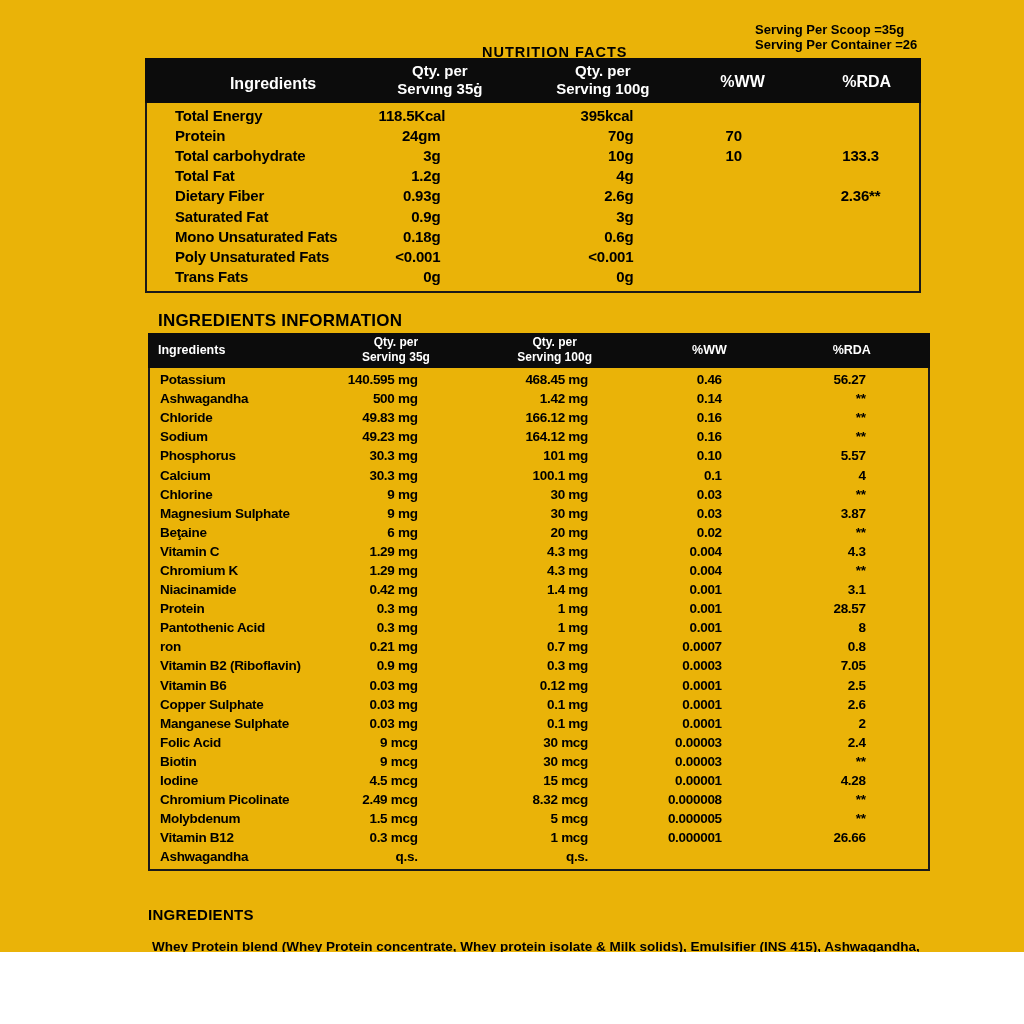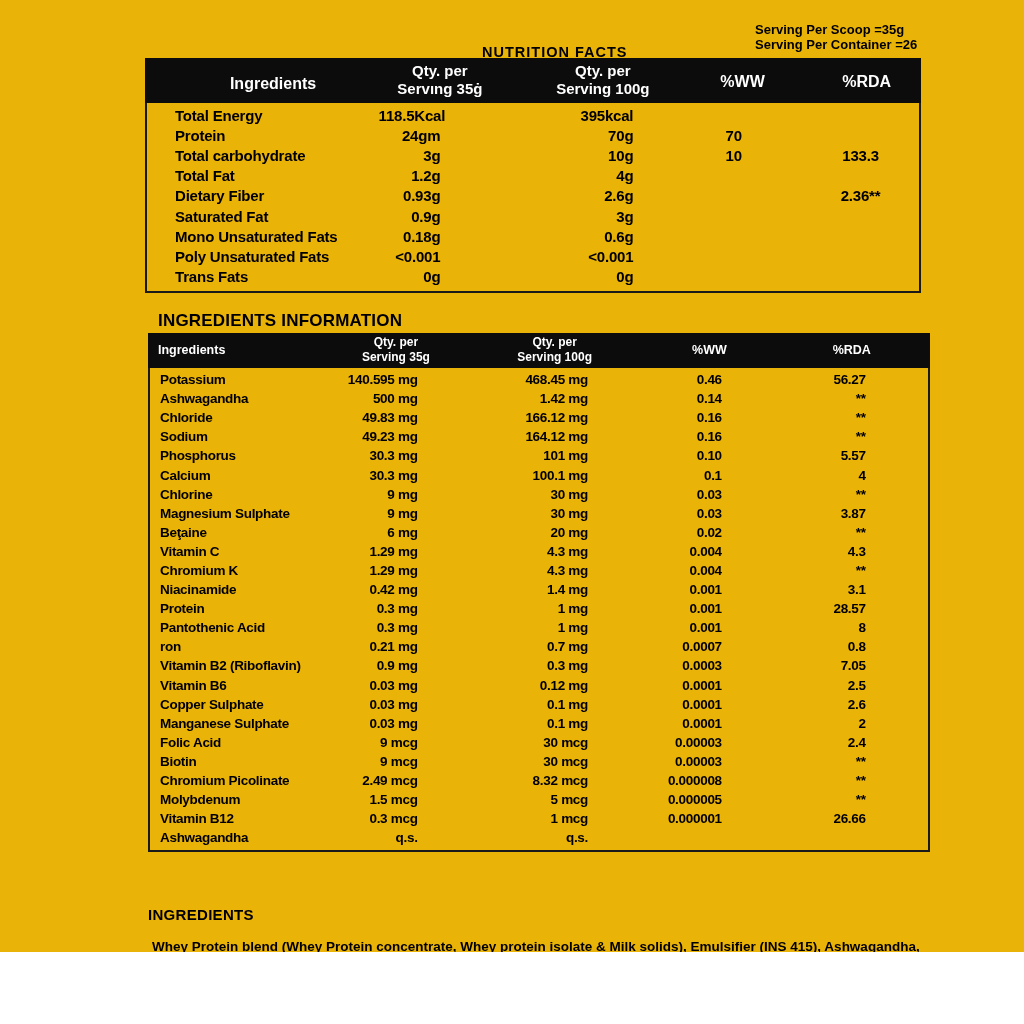--- a/index.html
+++ b/index.html
@@ -339,20 +339,27 @@
     </div>
 
     <div class="t2-row">
       <span class="c1">Biotin</span>
       <span class="c2">9 mcg</span>
       <span class="c3">30 mcg</span>
       <span class="c4">0.00003</span>
       <span class="c5">**</span>
     </div>
 
+    <div class="t2-row">
+      <span class="c1">Iodine</span>
+      <span class="c2">4.5 mcg</span>
+      <span class="c3">15 mcg</span>
+      <span class="c4">0.00001</span>
+      <span class="c5">4.28</span>
+    </div>
 
     <div class="t2-row">
       <span class="c1">Chromium Picolinate</span>
       <span class="c2">2.49 mcg</span>
       <span class="c3">8.32 mcg</span>
       <span class="c4">0.000008</span>
       <span class="c5">**</span>
     </div>
 
     <div class="t2-row">

